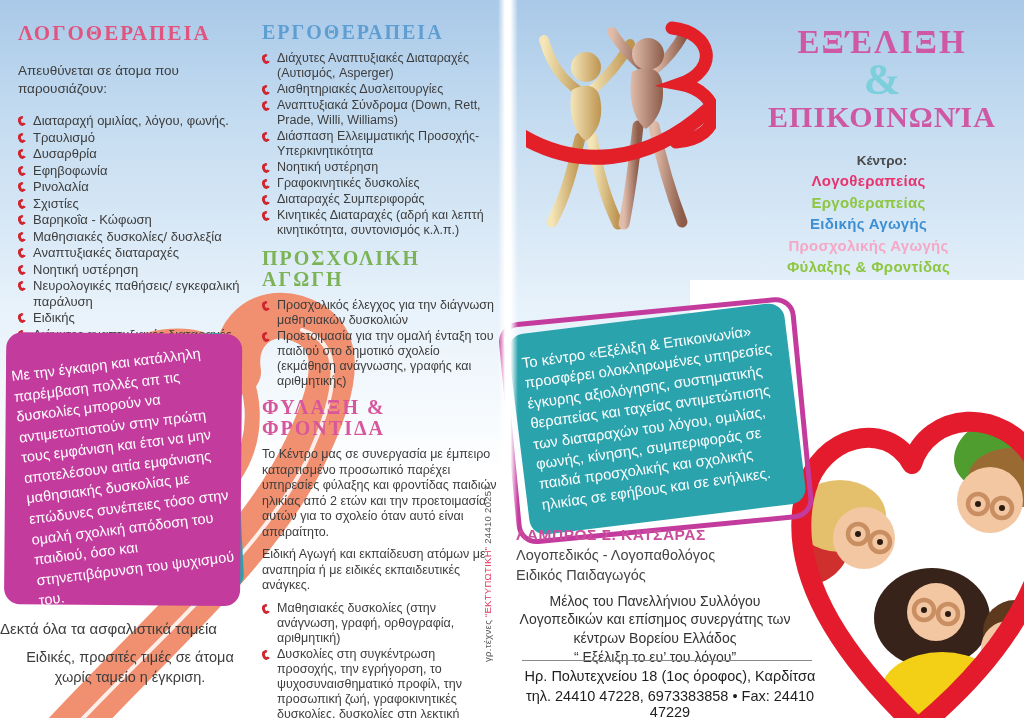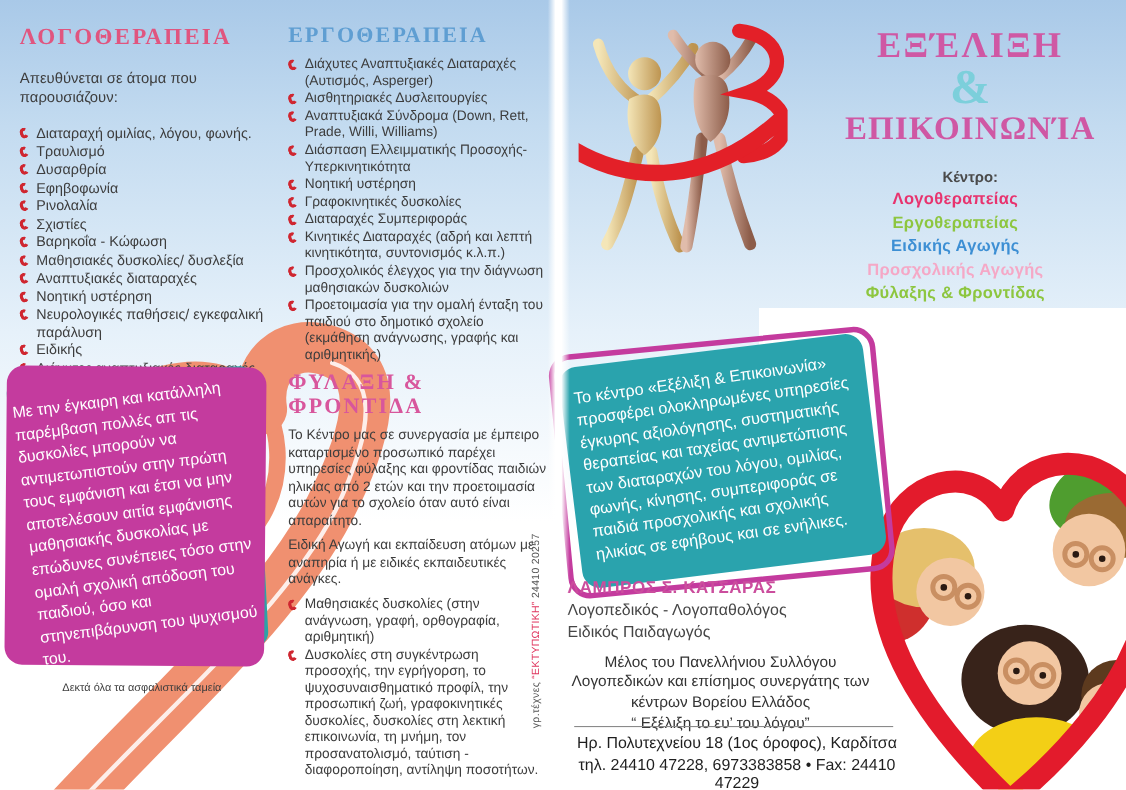--- a/index.html
+++ b/index.html
@@ -39,22 +39,22 @@
     background:#2da2a6; border-radius:14px; transform:rotate(-3deg);
   }
   .tealbox-left::before {
     content:""; position:absolute; left:-7px; top:-5px; right:-3px; bottom:-11px;
     background:#c43b9e; border-radius:16px; transform:rotate(3.5deg); z-index:-1;
   }
   .tealbox-left .boxtxt {
     padding:15px 12px; color:#fff; font-size:14.5px; line-height:1.42;
     transform:rotate(-4deg);
   }
-  .insurance { position:absolute; left:0px; top:620px; width:258px; text-align:center;
-    font-size:10px; color:#3d3d3d; z-index:3; }
+  .insurance { position:absolute; left:0px; top:620px; width:258px; text-align:left;
+    font-size:15px; color:#3d3d3d; z-index:3; }
   .pricing { position:absolute; left:10px; top:648px; width:240px; text-align:center;
     font-size:14.5px; line-height:1.35; color:#3d3d3d; z-index:3; }
   .printer-credit {
     position:absolute; left:482px; top:662px; z-index:3;
     transform:rotate(-90deg); transform-origin:0 0;
     font-size:9.5px; color:#555; letter-spacing:.3px; white-space:nowrap;
   }
   .printer-credit .brand { color:#e0355e; }
   
   .rpage { position:absolute; left:516px; top:0; width:508px; height:718px; z-index:3; }
@@ -174,20 +174,21 @@
           <span class="txt">Διάχυτες αναπτυξιακές διαταραχές (Αυτισμός, Asperger)</span>
         </div>
       </div>
   </div>
 
   <div class="tealbox-left">
     <div class="boxtxt">Με την έγκαιρη και κατάλληλη παρέμβαση πολλές απ τις δυσκολίες  μπορούν να αντιμετωπιστούν στην  πρώτη τους εμφάνιση και έτσι να μην αποτελέσουν αιτία εμφάνισης μαθησιακής δυσκολίας με επώδυνες συνέπειες τόσο  στην ομαλή σχολική απόδοση του παιδιού, όσο και στηνεπιβάρυνση του ψυχισμού του.</div>
   </div>
 
   <div class="insurance">Δεκτά όλα τα ασφαλιστικά ταμεία</div>
+  <div class="pricing">Ειδικές, προσιτές τιμές σε άτομα χωρίς ταμείο η έγκριση.</div>
 
   <div class="col2">
     <h2 class="sec" style="font-size:20px; color:#5f9ed2;">ΕΡΓΟΘΕΡΑΠΕΙΑ</h2>
     <div class="blist">
 
         <div class="row">
           <span class="blt"></span>
           <span class="txt">Διάχυτες Αναπτυξιακές Διαταραχές (Αυτισμός, Asperger)</span>
         </div>
 
@@ -220,20 +221,21 @@
           <span class="blt"></span>
           <span class="txt">Διαταραχές Συμπεριφοράς</span>
         </div>
 
         <div class="row">
           <span class="blt"></span>
           <span class="txt">Κινητικές Διαταραχές (αδρή και λεπτή κινητικότητα, συντονισμός κ.λ.π.)</span>
         </div>
       </div>
 
+    <h2 class="sec" style="font-size:20px; color:#7cb356; margin-top:10px;">ΠΡΟΣΧΟΛΙΚΗ ΑΓΩΓΗ</h2>
     <div class="blist">
 
         <div class="row">
           <span class="blt"></span>
           <span class="txt">Προσχολικός έλεγχος για την διάγνωση μαθησιακών δυσκολιών</span>
         </div>
 
         <div class="row">
           <span class="blt"></span>
           <span class="txt">Προετοιμασία για την ομαλή ένταξη του παιδιού στο δημοτικό σχολείο (εκμάθηση ανάγνωσης, γραφής και αριθμητικής)</span>

